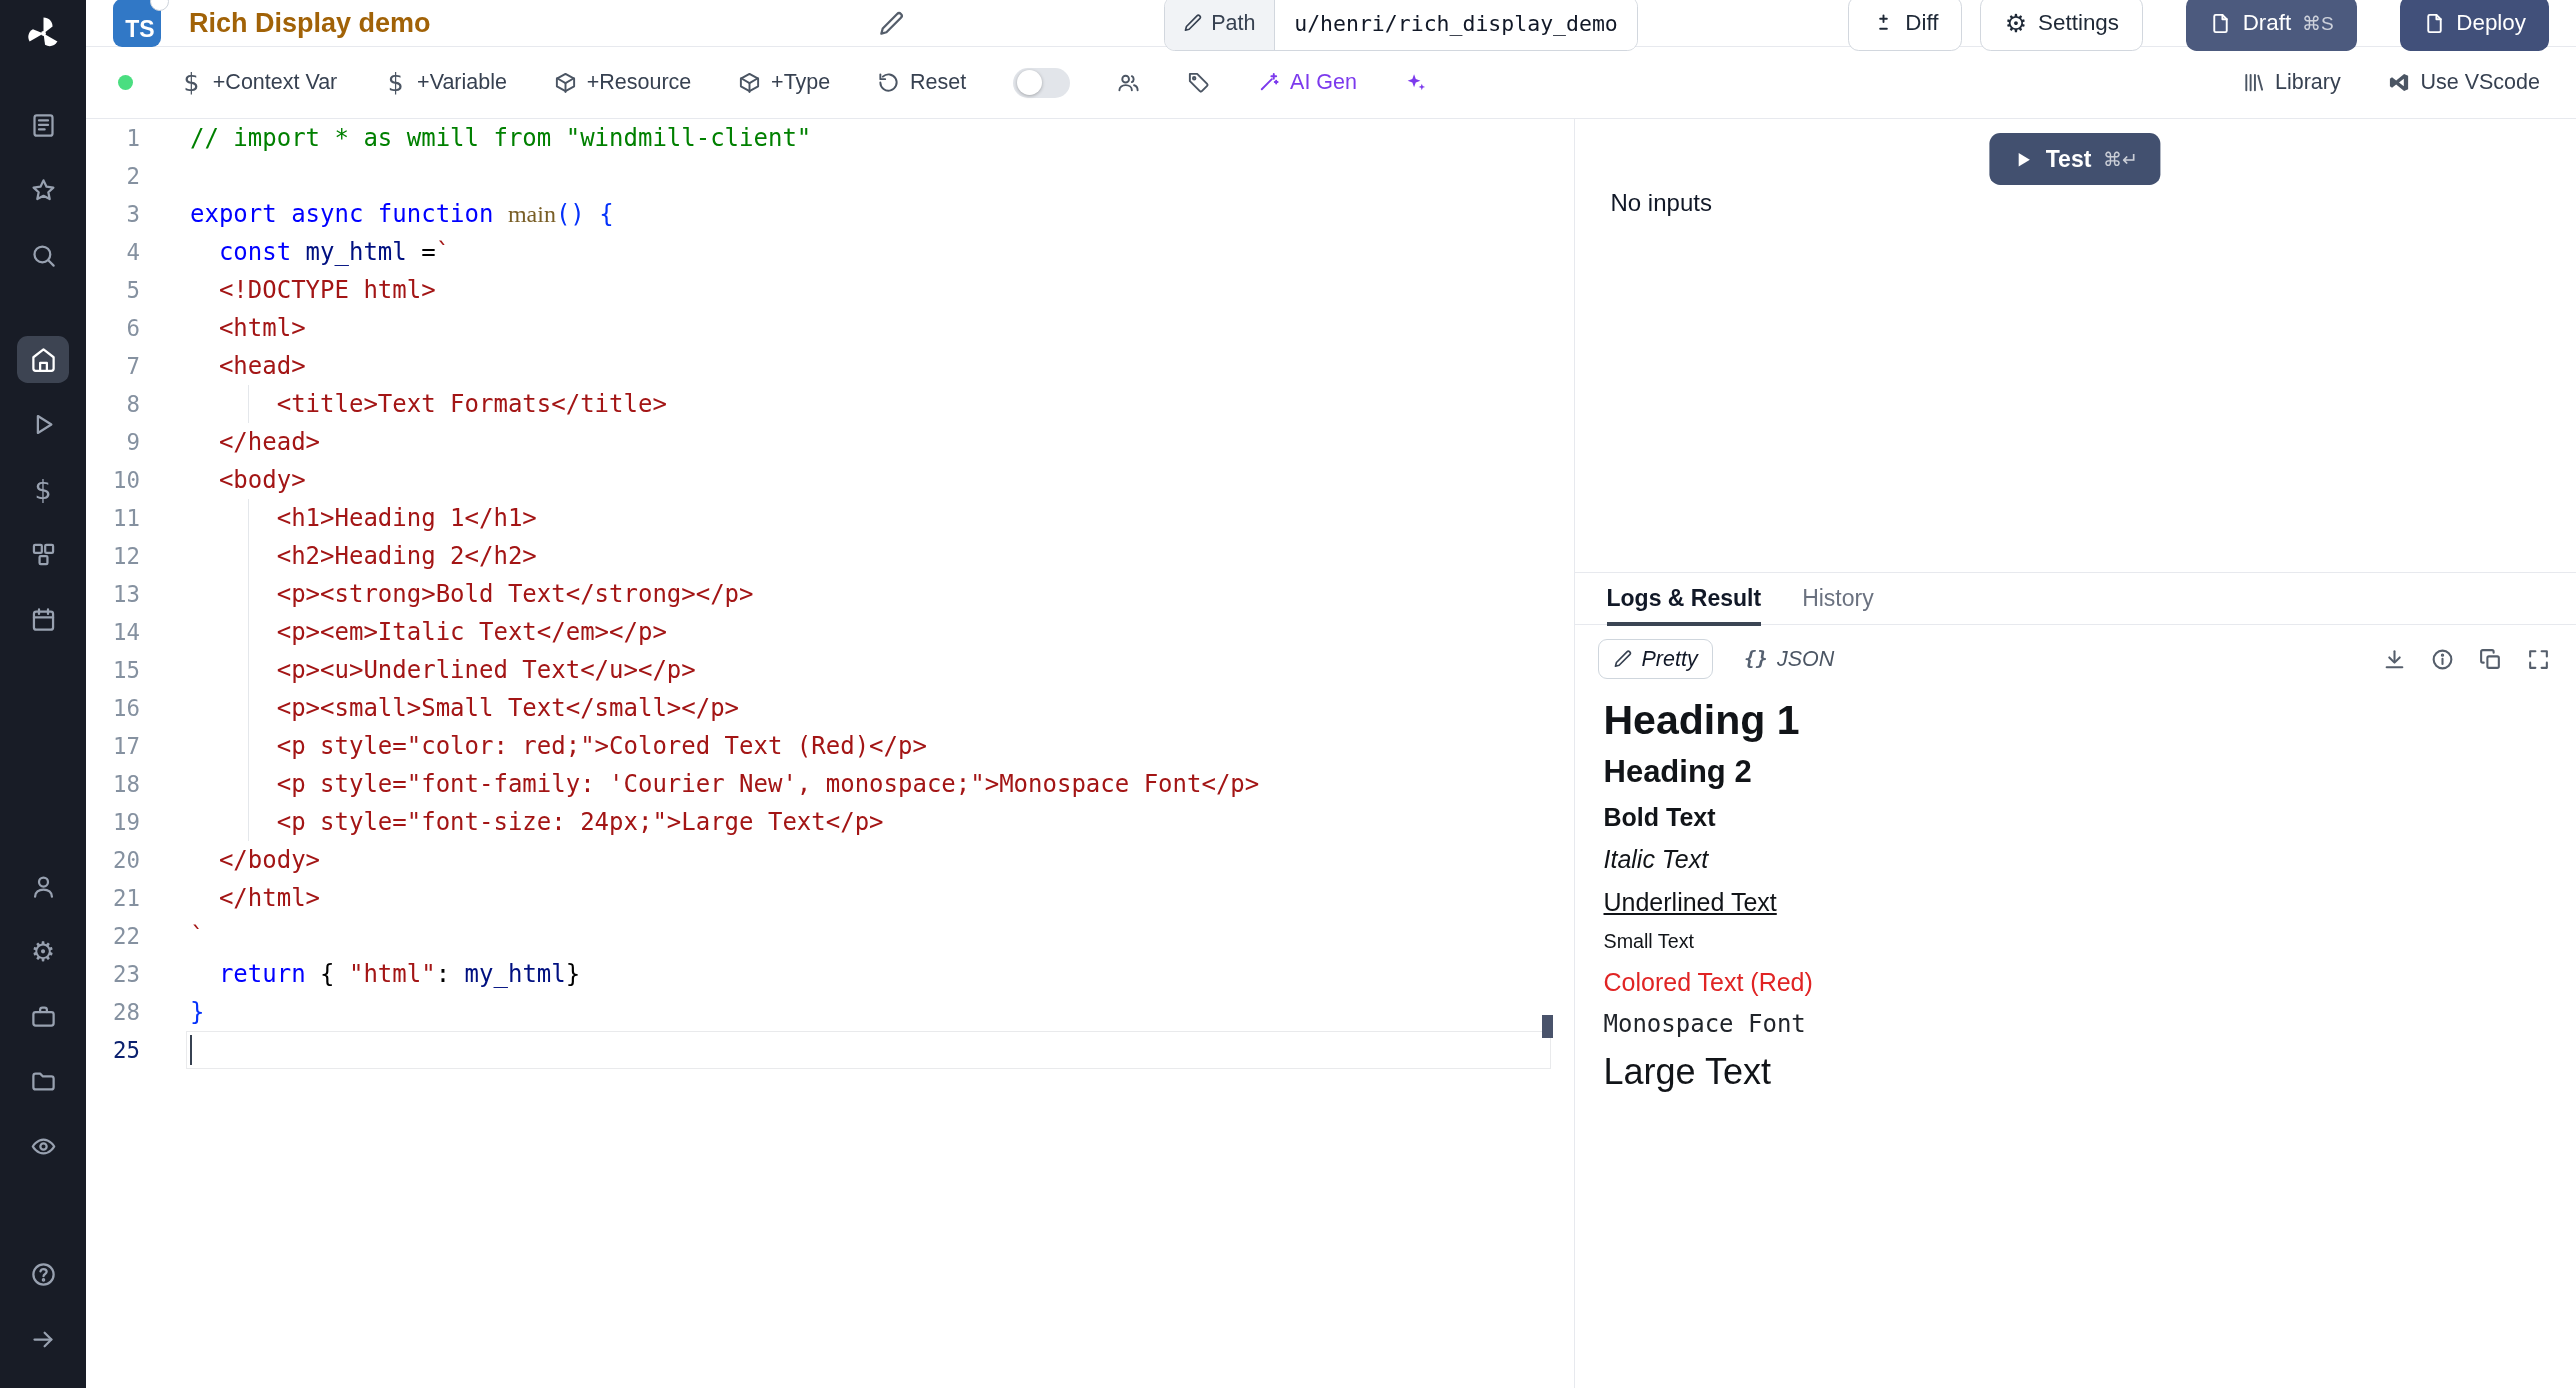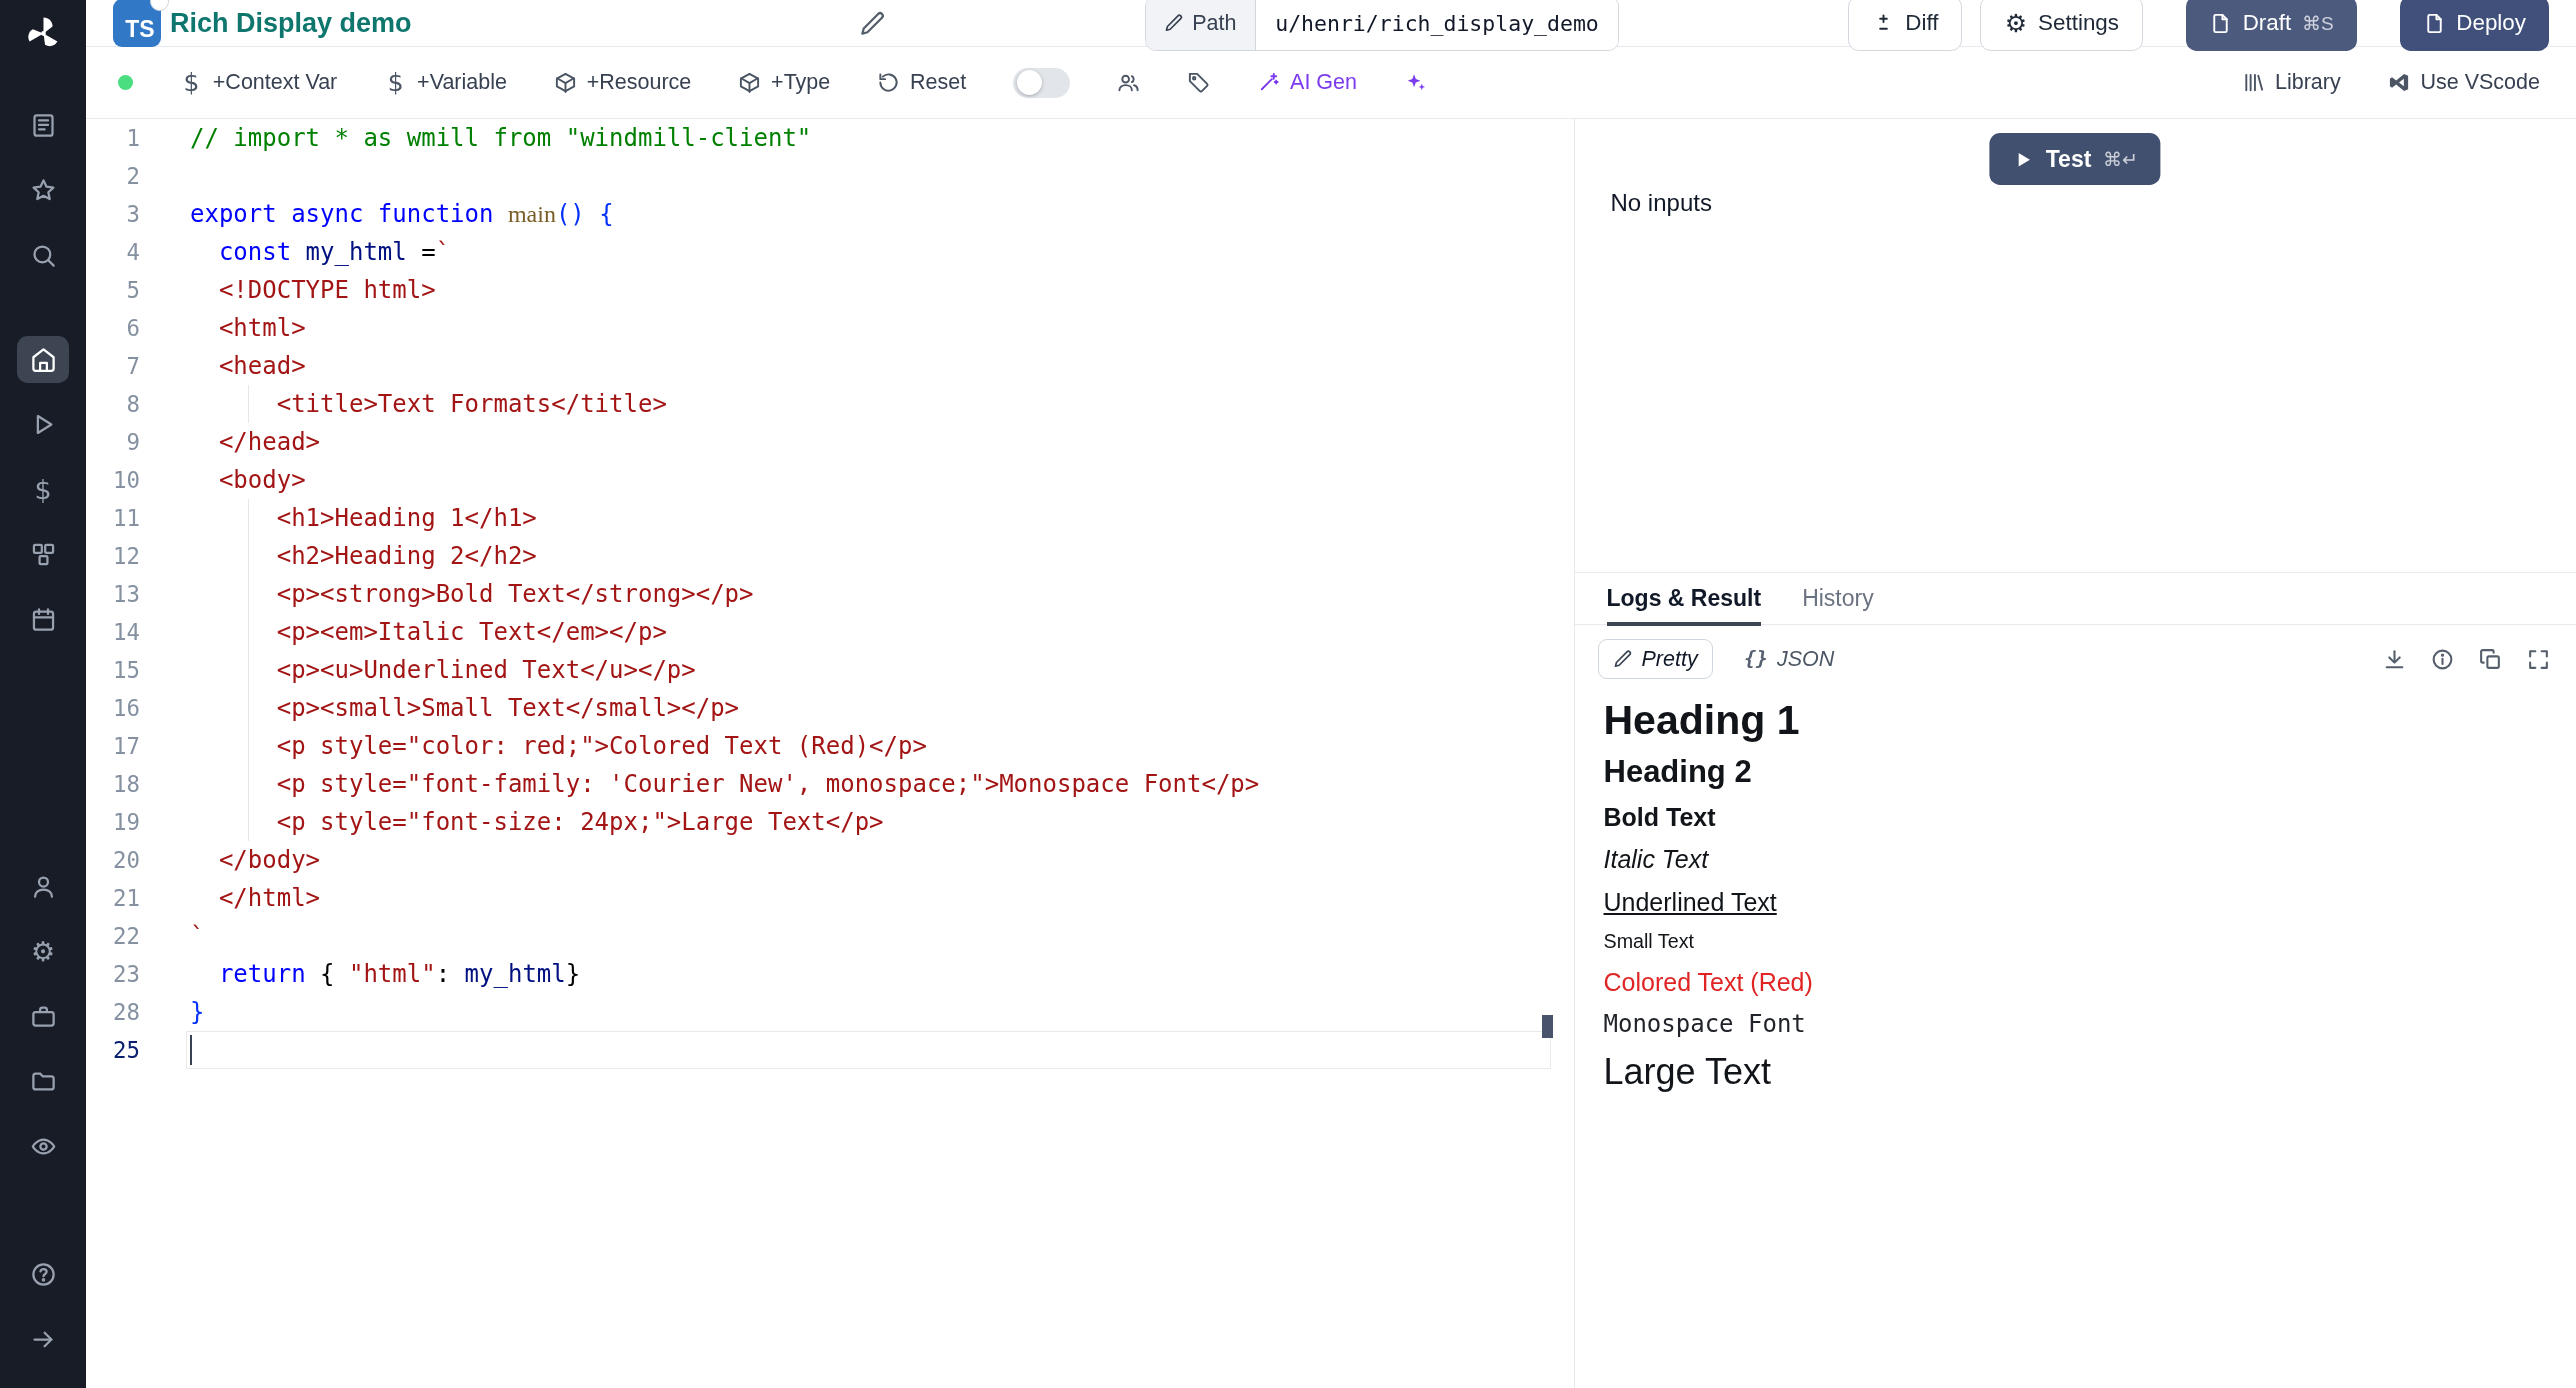--- a/index.html
+++ b/index.html
@@ -21,21 +21,21 @@
   .sb-ic{width:27px;height:27px;display:flex;align-items:center;justify-content:center;}
   .sb-ic svg{width:100%;height:100%;display:block;}
   .sb-btn .glyph-ch{font-size:27px;}
 
   .main{flex:1;display:flex;flex-direction:column;min-width:0;}
 
   
   .topbar{height:47px;flex-shrink:0;border-bottom:0.9px solid #e7e9ee;display:flex;align-items:center;padding:8px 27px;}
   .ts-badge{position:relative;width:48px;height:48px;border-radius:9px;background:#3178c6;color:#fff;font-weight:700;font-size:23px;display:flex;align-items:end;justify-content:end;padding:0 6.3px 4.5px 0;cursor:pointer;flex-shrink:0;}
   .ts-badge .chip{position:absolute;top:-7.2px;right:-8px;width:19px;height:19px;border-radius:50%;background:#fff;border:1.3px solid #cdd3db;}
-  .title{font-size:27px;font-weight:600;color:#0f766e;margin-left:9px;white-space:nowrap;}
+  .title{font-size:27px;font-weight:600;color:#a16207;margin-left:28px;white-space:nowrap;}
   .icon-btn{display:inline-flex;align-items:center;justify-content:center;color:#555e6b;}
   .title-edit{margin-left:447px;}
   .ic{display:inline-flex;align-items:center;justify-content:center;width:23px;height:23px;flex-shrink:0;}
   .ic.s{width:19.7px;height:19.7px;}
   .ic svg{width:100%;height:100%;display:block;}
   .glyph-ch{font-size:25px;line-height:1;font-family:"DejaVu Sans",sans-serif;}
   .title-edit .ic{width:27px;height:27px;}
   .path-group{margin-left:259px;display:flex;align-items:stretch;height:55px;border:1.3px solid #d2d7de;border-radius:10.7px;overflow:hidden;flex-shrink:0;}
   .path-btn{display:flex;align-items:center;gap:9px;background:#f1f3f6;border-right:1.3px solid #d2d7de;padding:0 18px;font-size:21.5px;font-weight:500;color:#374151;}
   .path-value{display:flex;align-items:center;padding:0 19.7px;background:#fff;font-family:"DejaVu Sans Mono",monospace;font-size:21.5px;color:#111827;cursor:text;}

